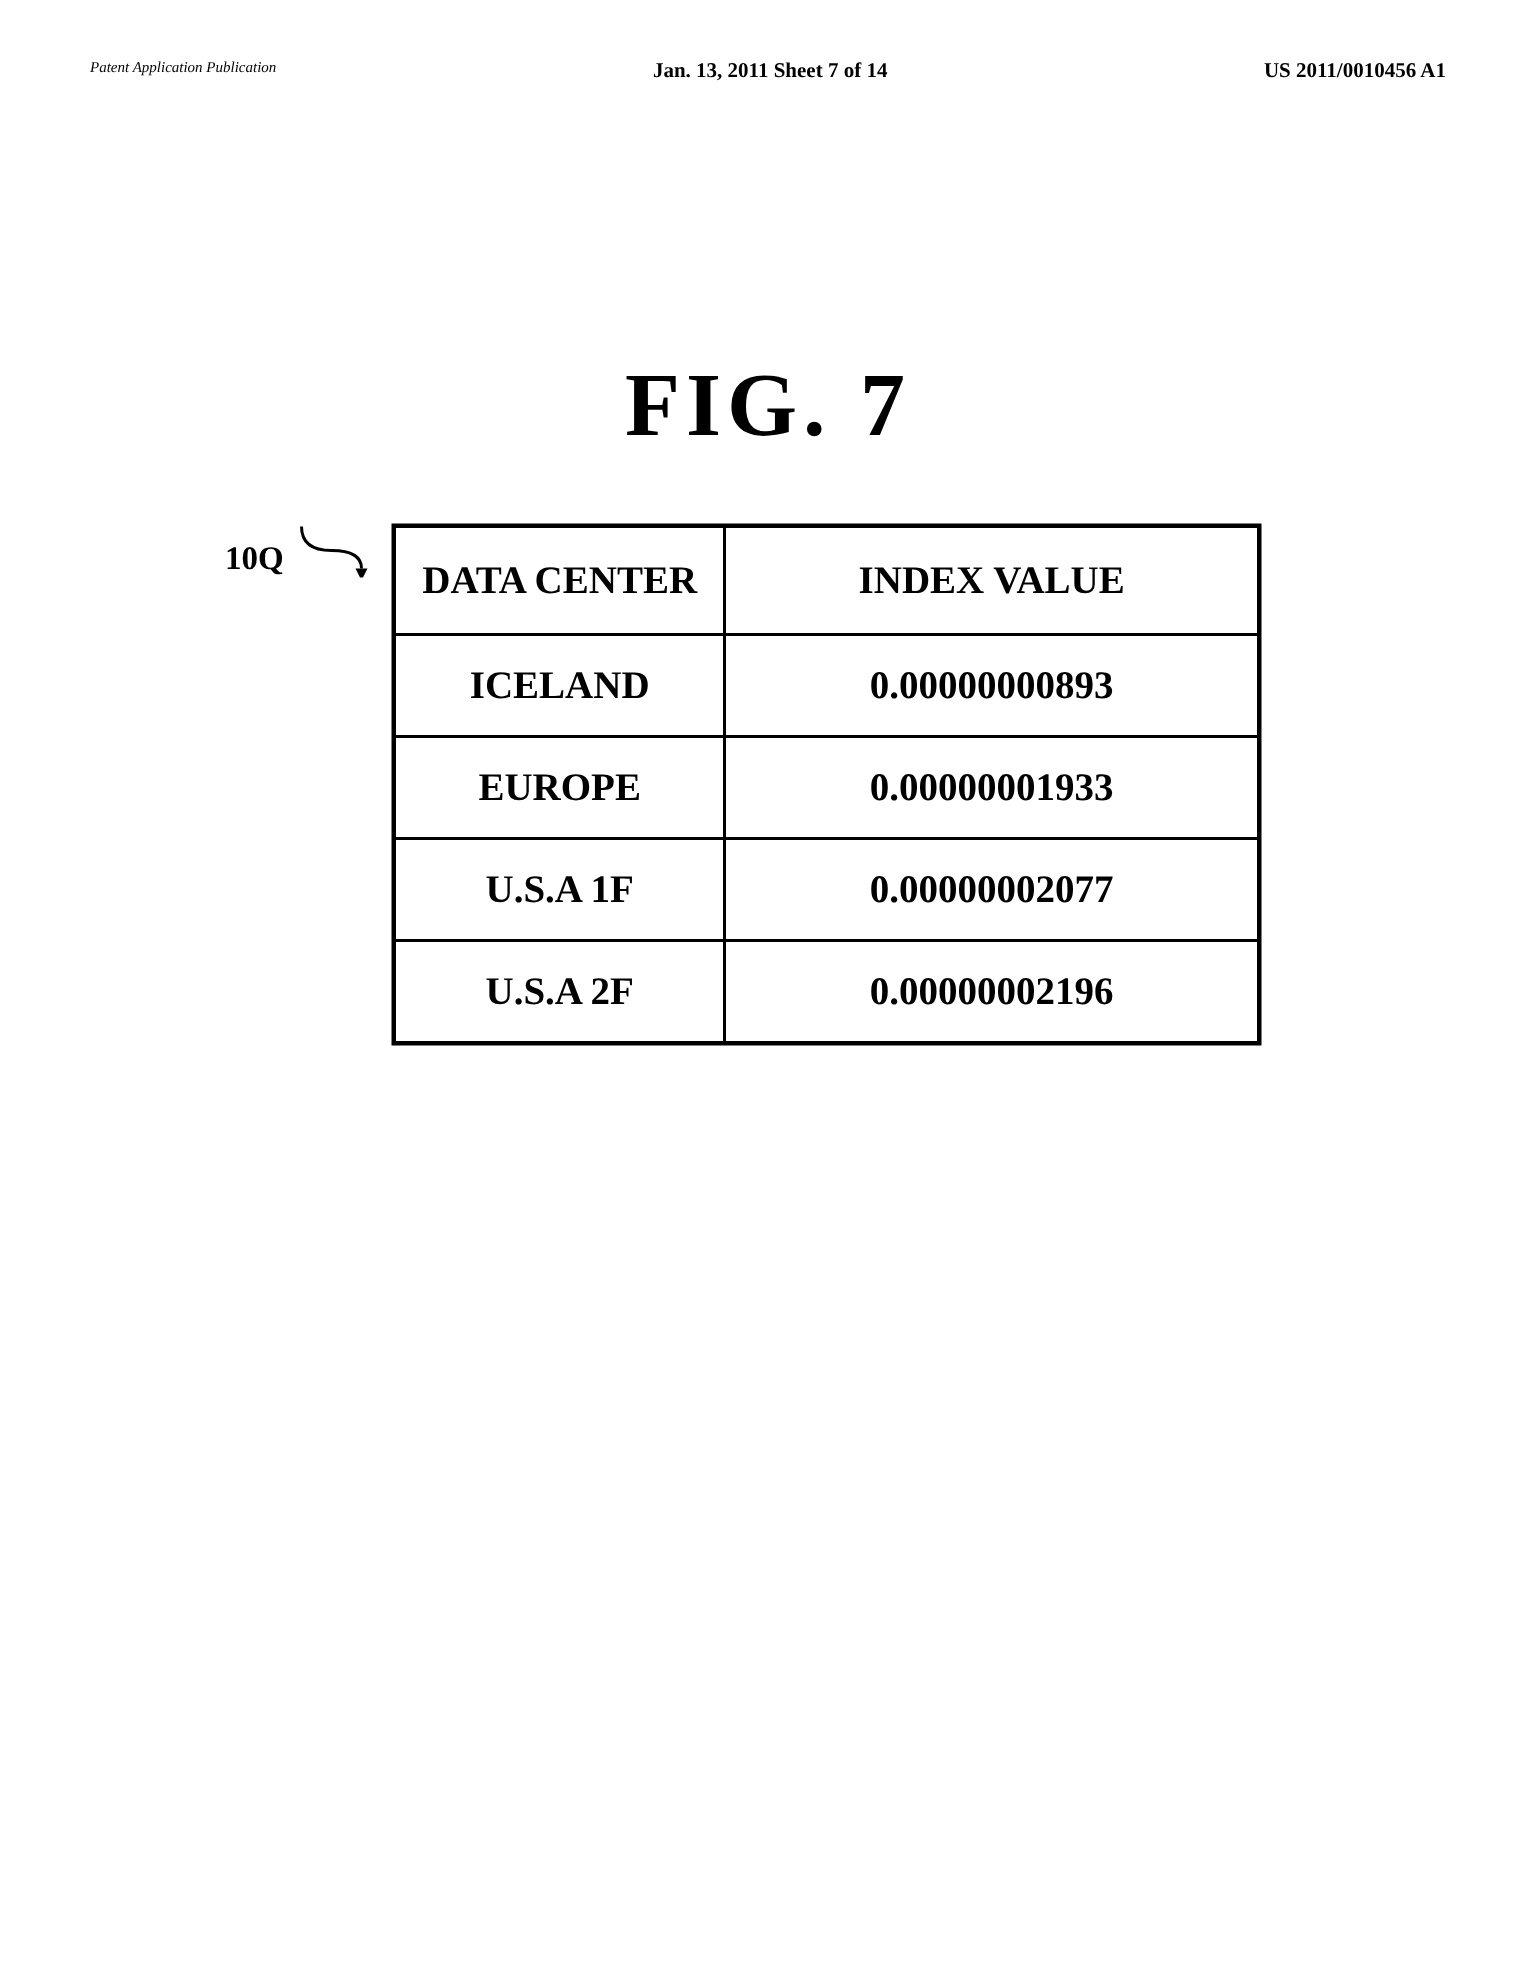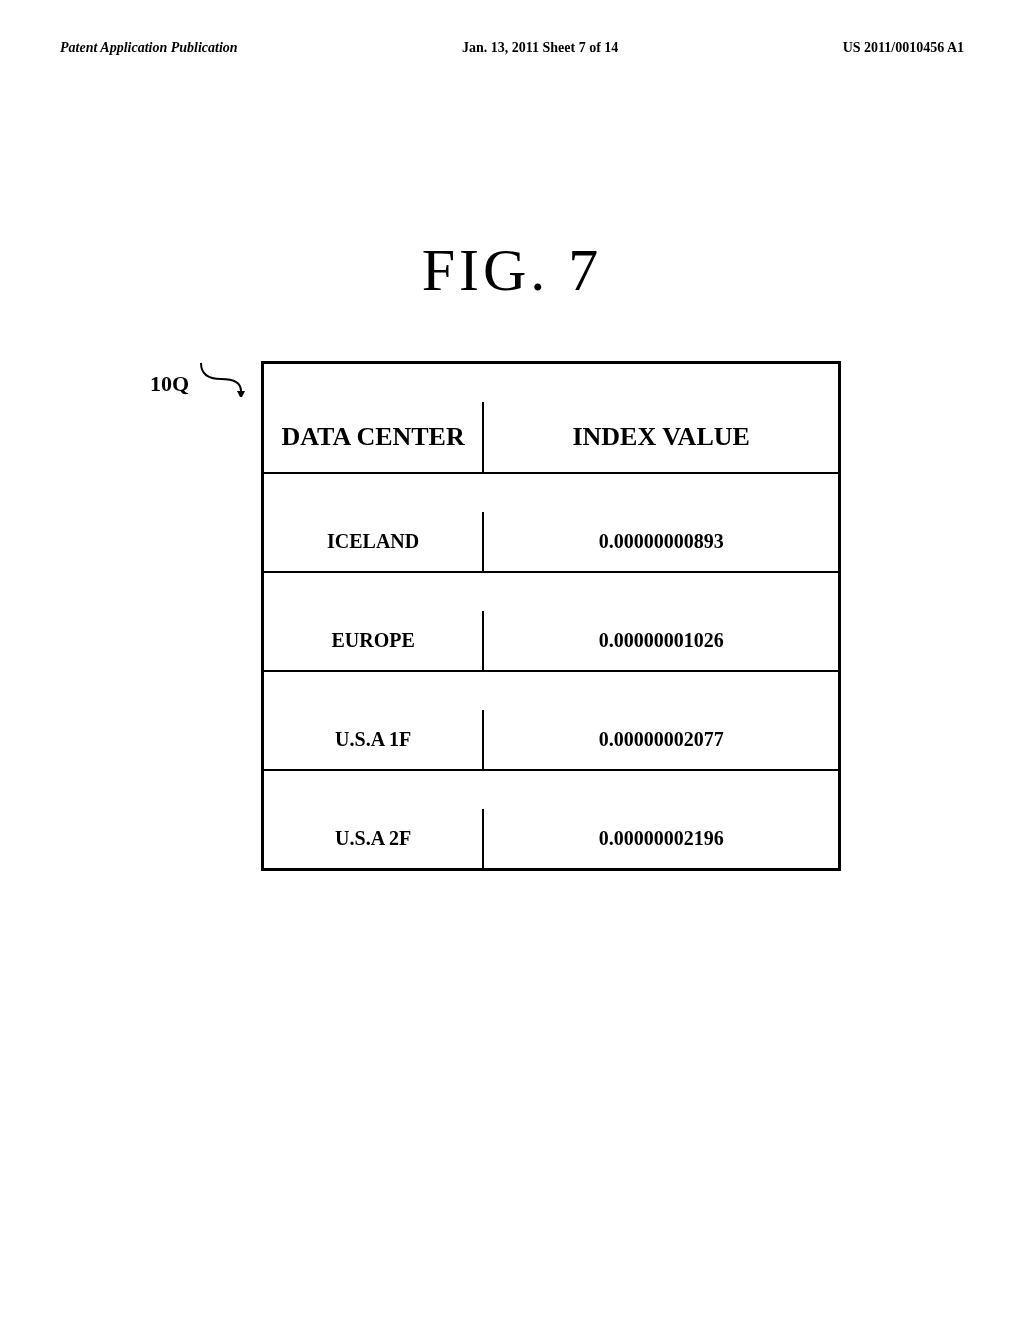--- a/index.html
+++ b/index.html
@@ -29,40 +29,40 @@
       display: flex;
       justify-content: space-between;
       align-items: flex-start;
       margin-bottom: 20px;
       font-size: 14px;
       font-weight: bold;
     }
 
     .header-left {
       font-style: italic;
-      font-weight: bold;
-      font-size: 14px;
+      font-weight: normal;
+      font-size: 10px;
     }
 
     .header-center {
       text-align: center;
       font-size: 14px;
     }
 
     .header-right {
       font-size: 14px;
       text-align: center;
     }
 
     .fig-title {
       text-align: center;
       font-size: 60px;
-      font-weight: normal;
+      font-weight: bold;
       margin-top: 180px;
-      margin-bottom: 56px;
+      margin-bottom: 44px;
       letter-spacing: 4px;
     }
 
     .diagram-container {
       display: flex;
       flex-direction: row;
       align-items: flex-start;
       margin-left: 80px;
       margin-top: 20px;
     }
@@ -77,33 +77,32 @@
     }
 
     .table-wrapper {
       border: 3px solid #000;
       width: 580px;
     }
 
     .table-row {
       display: flex;
       border-bottom: 2px solid #000;
-      margin-top: 38px;
     }
 
     .table-row:last-child {
       border-bottom: none;
     }
 
     .table-cell {
       display: flex;
       align-items: center;
       justify-content: center;
       padding: 18px 10px;
-      font-size: 20px;
+      font-size: 26px;
       font-weight: bold;
       text-align: center;
     }
 
     .table-cell.col1 {
       width: 220px;
       border-right: 2px solid #000;
     }
 
     .table-cell.col2 {
@@ -147,21 +146,21 @@
         <div class="table-cell col2">INDEX VALUE</div>
       </div>
 
       <div id="table-body">
           <div class="table-row">
             <div class="table-cell col1">ICELAND</div>
             <div class="table-cell col2">0.00000000893</div>
           </div>
           <div class="table-row">
             <div class="table-cell col1">EUROPE</div>
-            <div class="table-cell col2">0.00000001026</div>
+            <div class="table-cell col2">0.00000001933</div>
           </div>
           <div class="table-row">
             <div class="table-cell col1">U.S.A 1F</div>
             <div class="table-cell col2">0.00000002077</div>
           </div>
           <div class="table-row">
             <div class="table-cell col1">U.S.A 2F</div>
             <div class="table-cell col2">0.00000002196</div>
           </div>
         </div>

